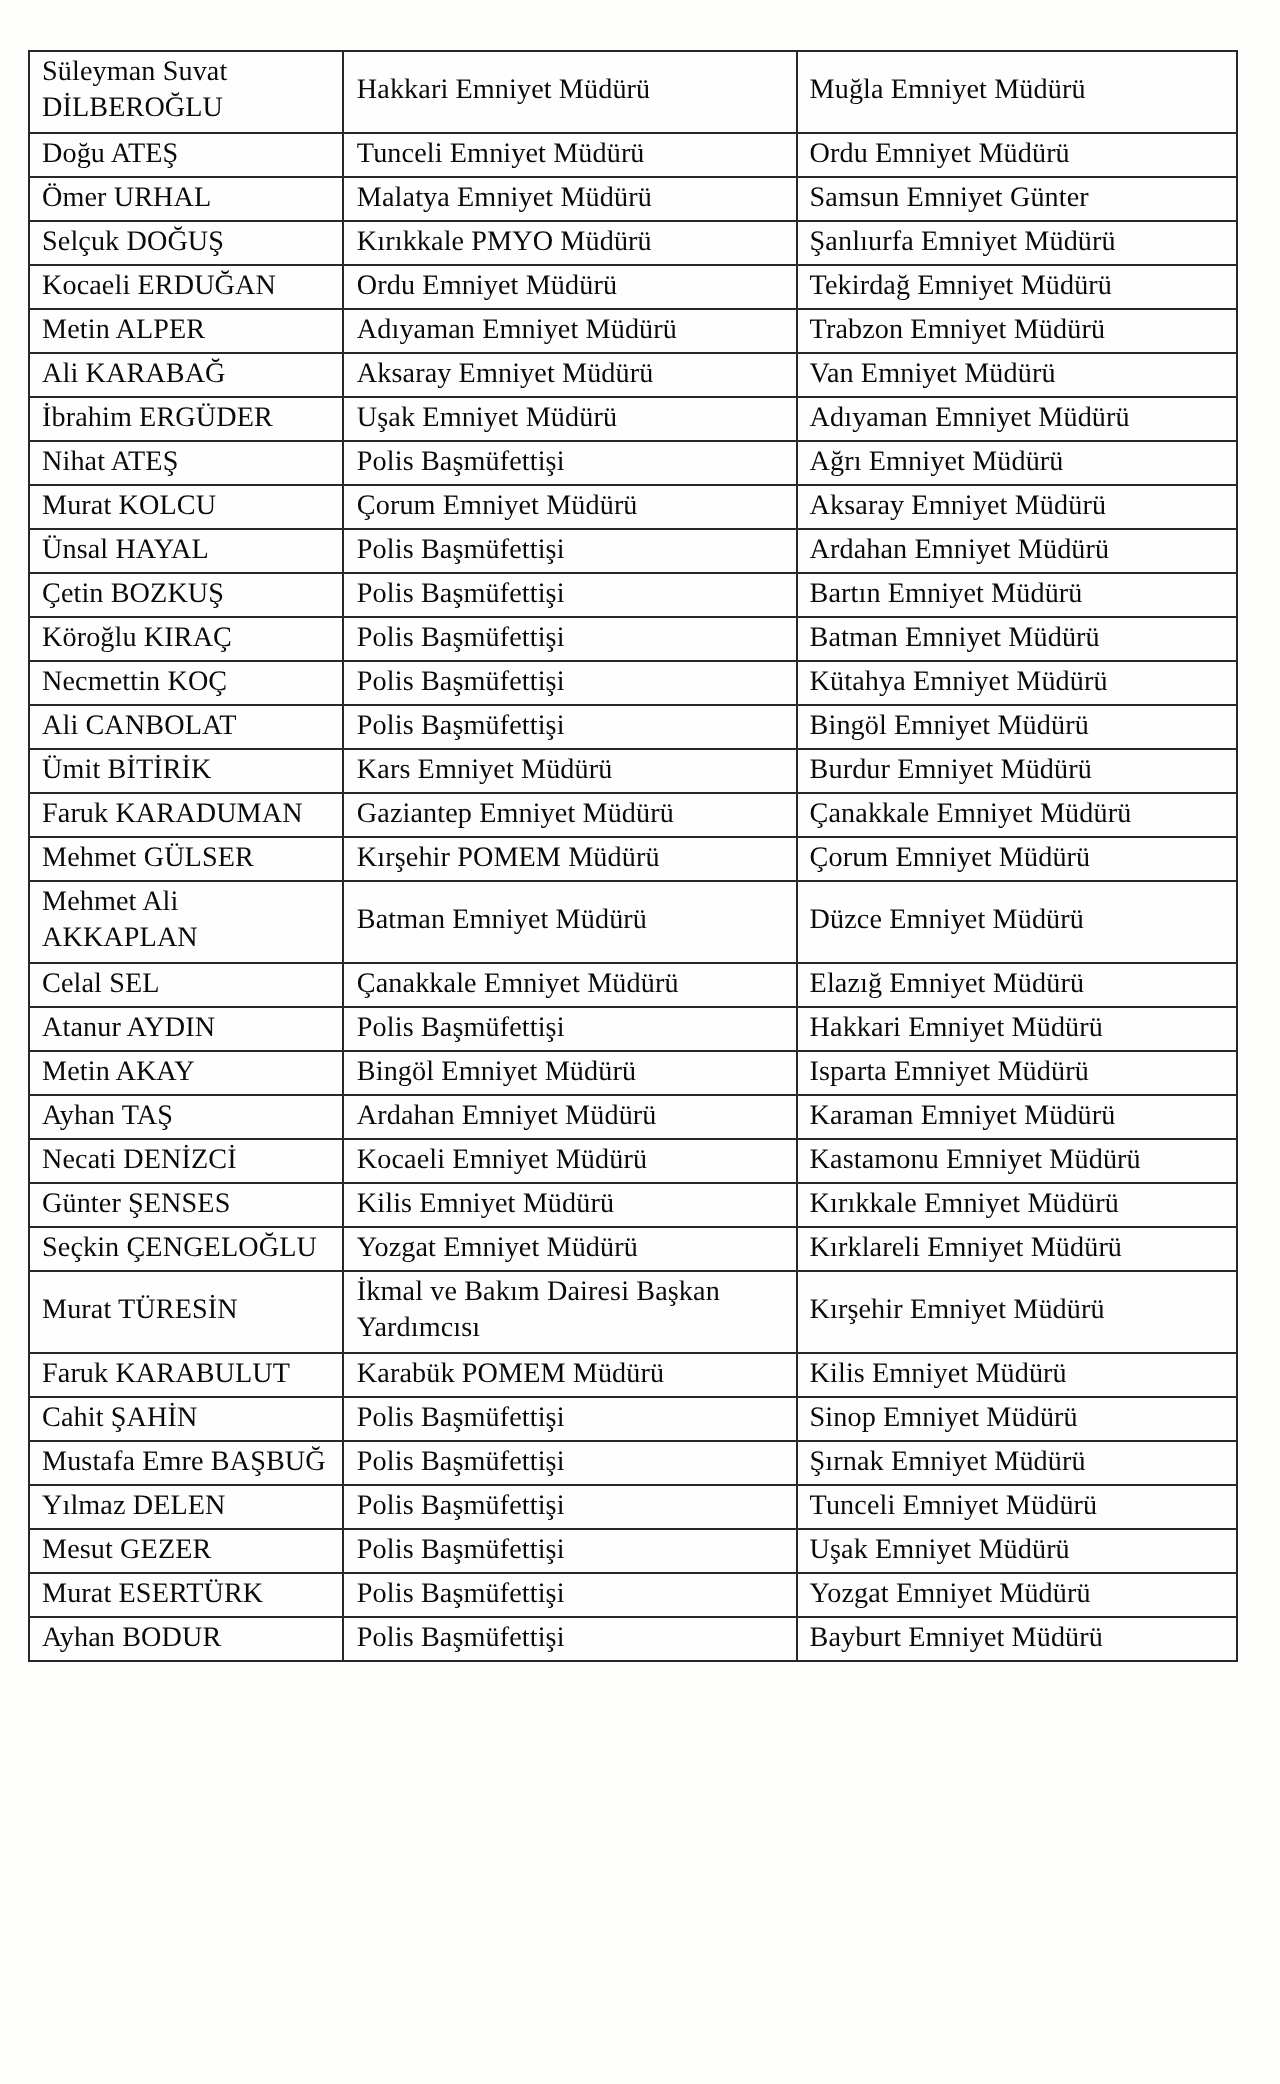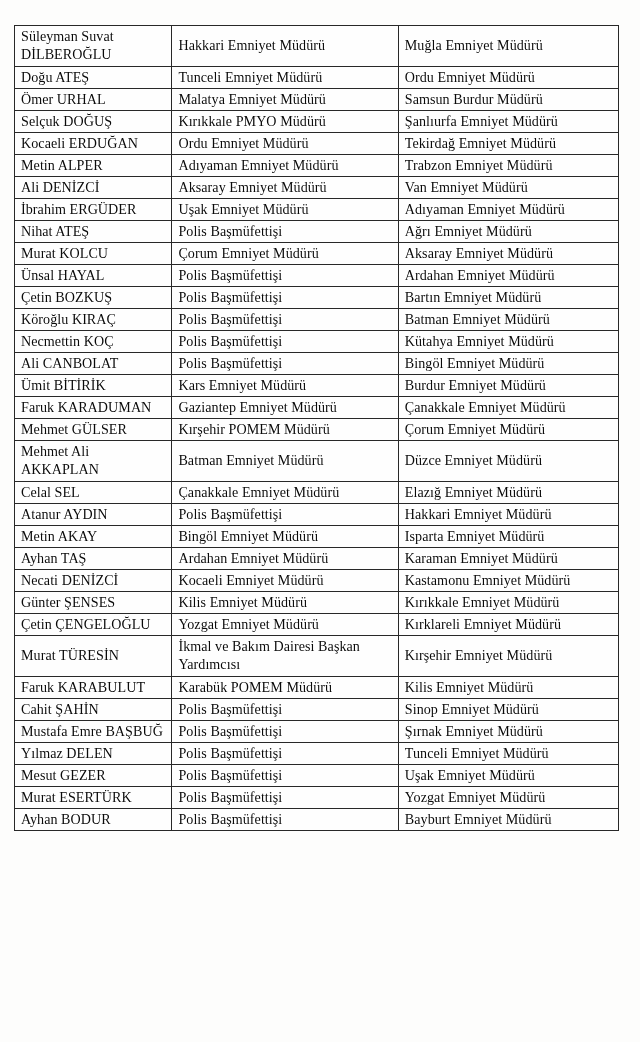--- a/index.html
+++ b/index.html
@@ -87,39 +87,39 @@
             <td class="c-to">Muğla Emniyet Müdürü</td>
           </tr>
           <tr>
             <td class="c-name">Doğu ATEŞ</td>
             <td class="c-from">Tunceli Emniyet Müdürü</td>
             <td class="c-to">Ordu Emniyet Müdürü</td>
           </tr>
           <tr>
             <td class="c-name">Ömer URHAL</td>
             <td class="c-from">Malatya Emniyet Müdürü</td>
-            <td class="c-to">Samsun Burdur Müdürü</td>
+            <td class="c-to">Samsun Emniyet Günter</td>
           </tr>
           <tr>
             <td class="c-name">Selçuk DOĞUŞ</td>
             <td class="c-from">Kırıkkale PMYO Müdürü</td>
             <td class="c-to">Şanlıurfa Emniyet Müdürü</td>
           </tr>
           <tr>
             <td class="c-name">Kocaeli ERDUĞAN</td>
             <td class="c-from">Ordu Emniyet Müdürü</td>
             <td class="c-to">Tekirdağ Emniyet Müdürü</td>
           </tr>
           <tr>
             <td class="c-name">Metin ALPER</td>
             <td class="c-from">Adıyaman Emniyet Müdürü</td>
             <td class="c-to">Trabzon Emniyet Müdürü</td>
           </tr>
           <tr>
-            <td class="c-name">Ali DENİZCİ</td>
+            <td class="c-name">Ali KARABAĞ</td>
             <td class="c-from">Aksaray Emniyet Müdürü</td>
             <td class="c-to">Van Emniyet Müdürü</td>
           </tr>
           <tr>
             <td class="c-name">İbrahim ERGÜDER</td>
             <td class="c-from">Uşak Emniyet Müdürü</td>
             <td class="c-to">Adıyaman Emniyet Müdürü</td>
           </tr>
           <tr>
             <td class="c-name">Nihat ATEŞ</td>
@@ -200,21 +200,21 @@
             <td class="c-name">Necati DENİZCİ</td>
             <td class="c-from">Kocaeli Emniyet Müdürü</td>
             <td class="c-to">Kastamonu Emniyet Müdürü</td>
           </tr>
           <tr>
             <td class="c-name">Günter ŞENSES</td>
             <td class="c-from">Kilis Emniyet Müdürü</td>
             <td class="c-to">Kırıkkale Emniyet Müdürü</td>
           </tr>
           <tr>
-            <td class="c-name">Çetin ÇENGELOĞLU</td>
+            <td class="c-name">Seçkin ÇENGELOĞLU</td>
             <td class="c-from">Yozgat Emniyet Müdürü</td>
             <td class="c-to">Kırklareli Emniyet Müdürü</td>
           </tr>
           <tr class="tall">
             <td class="c-name">Murat TÜRESİN</td>
             <td class="c-from">İkmal ve Bakım Dairesi Başkan<br>Yardımcısı</td>
             <td class="c-to">Kırşehir Emniyet Müdürü</td>
           </tr>
           <tr>
             <td class="c-name">Faruk KARABULUT</td>

